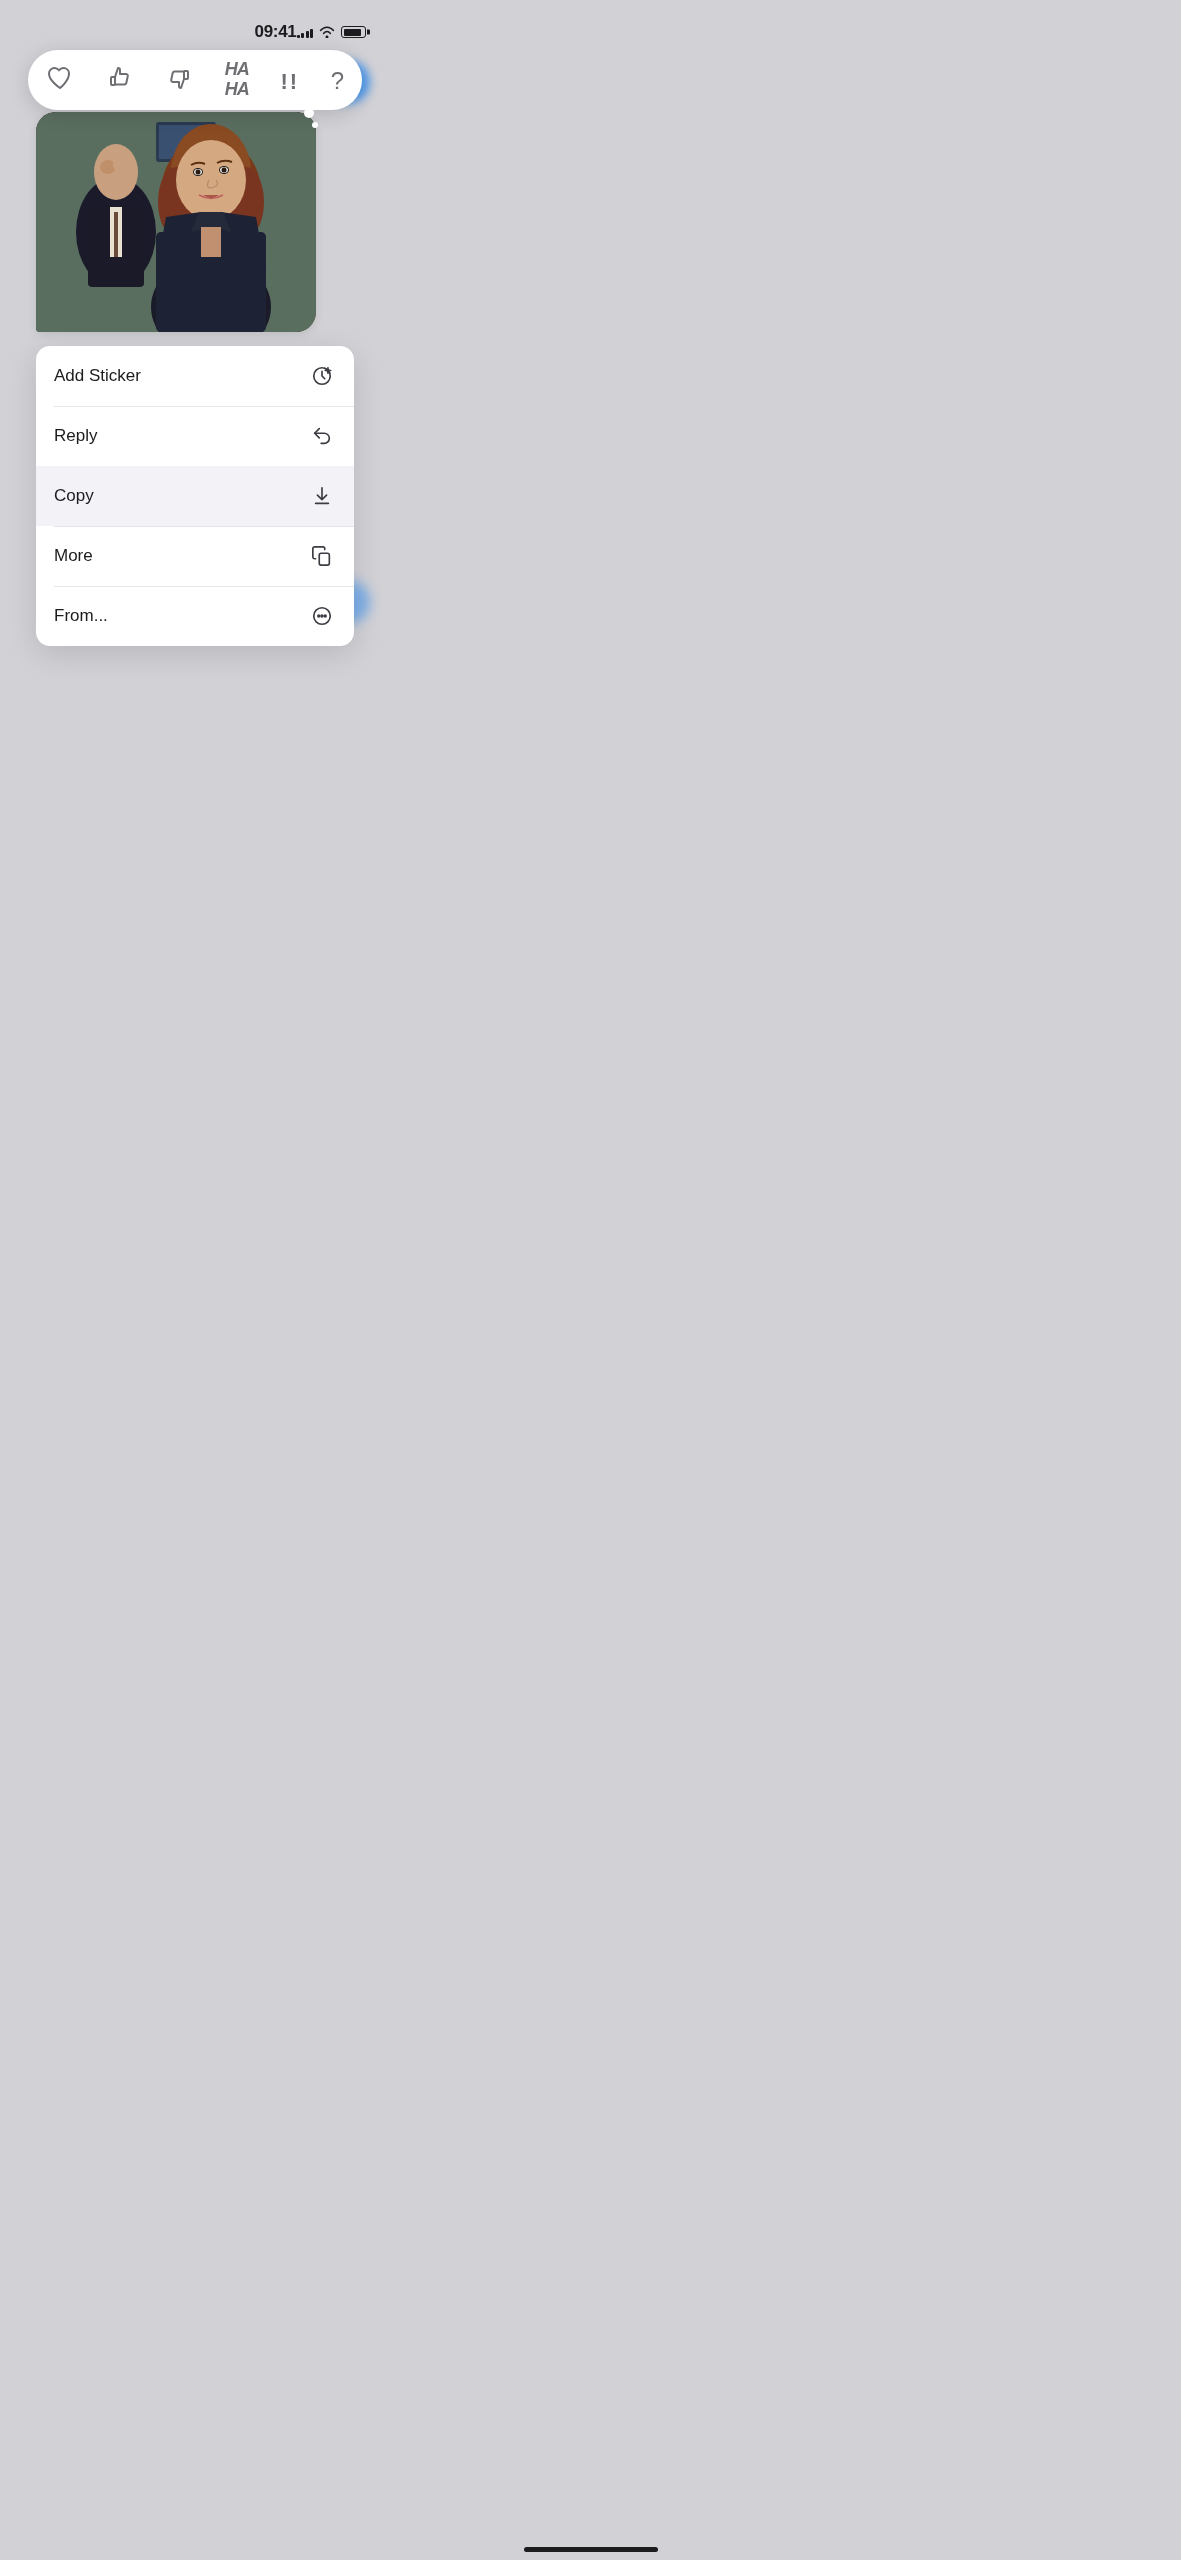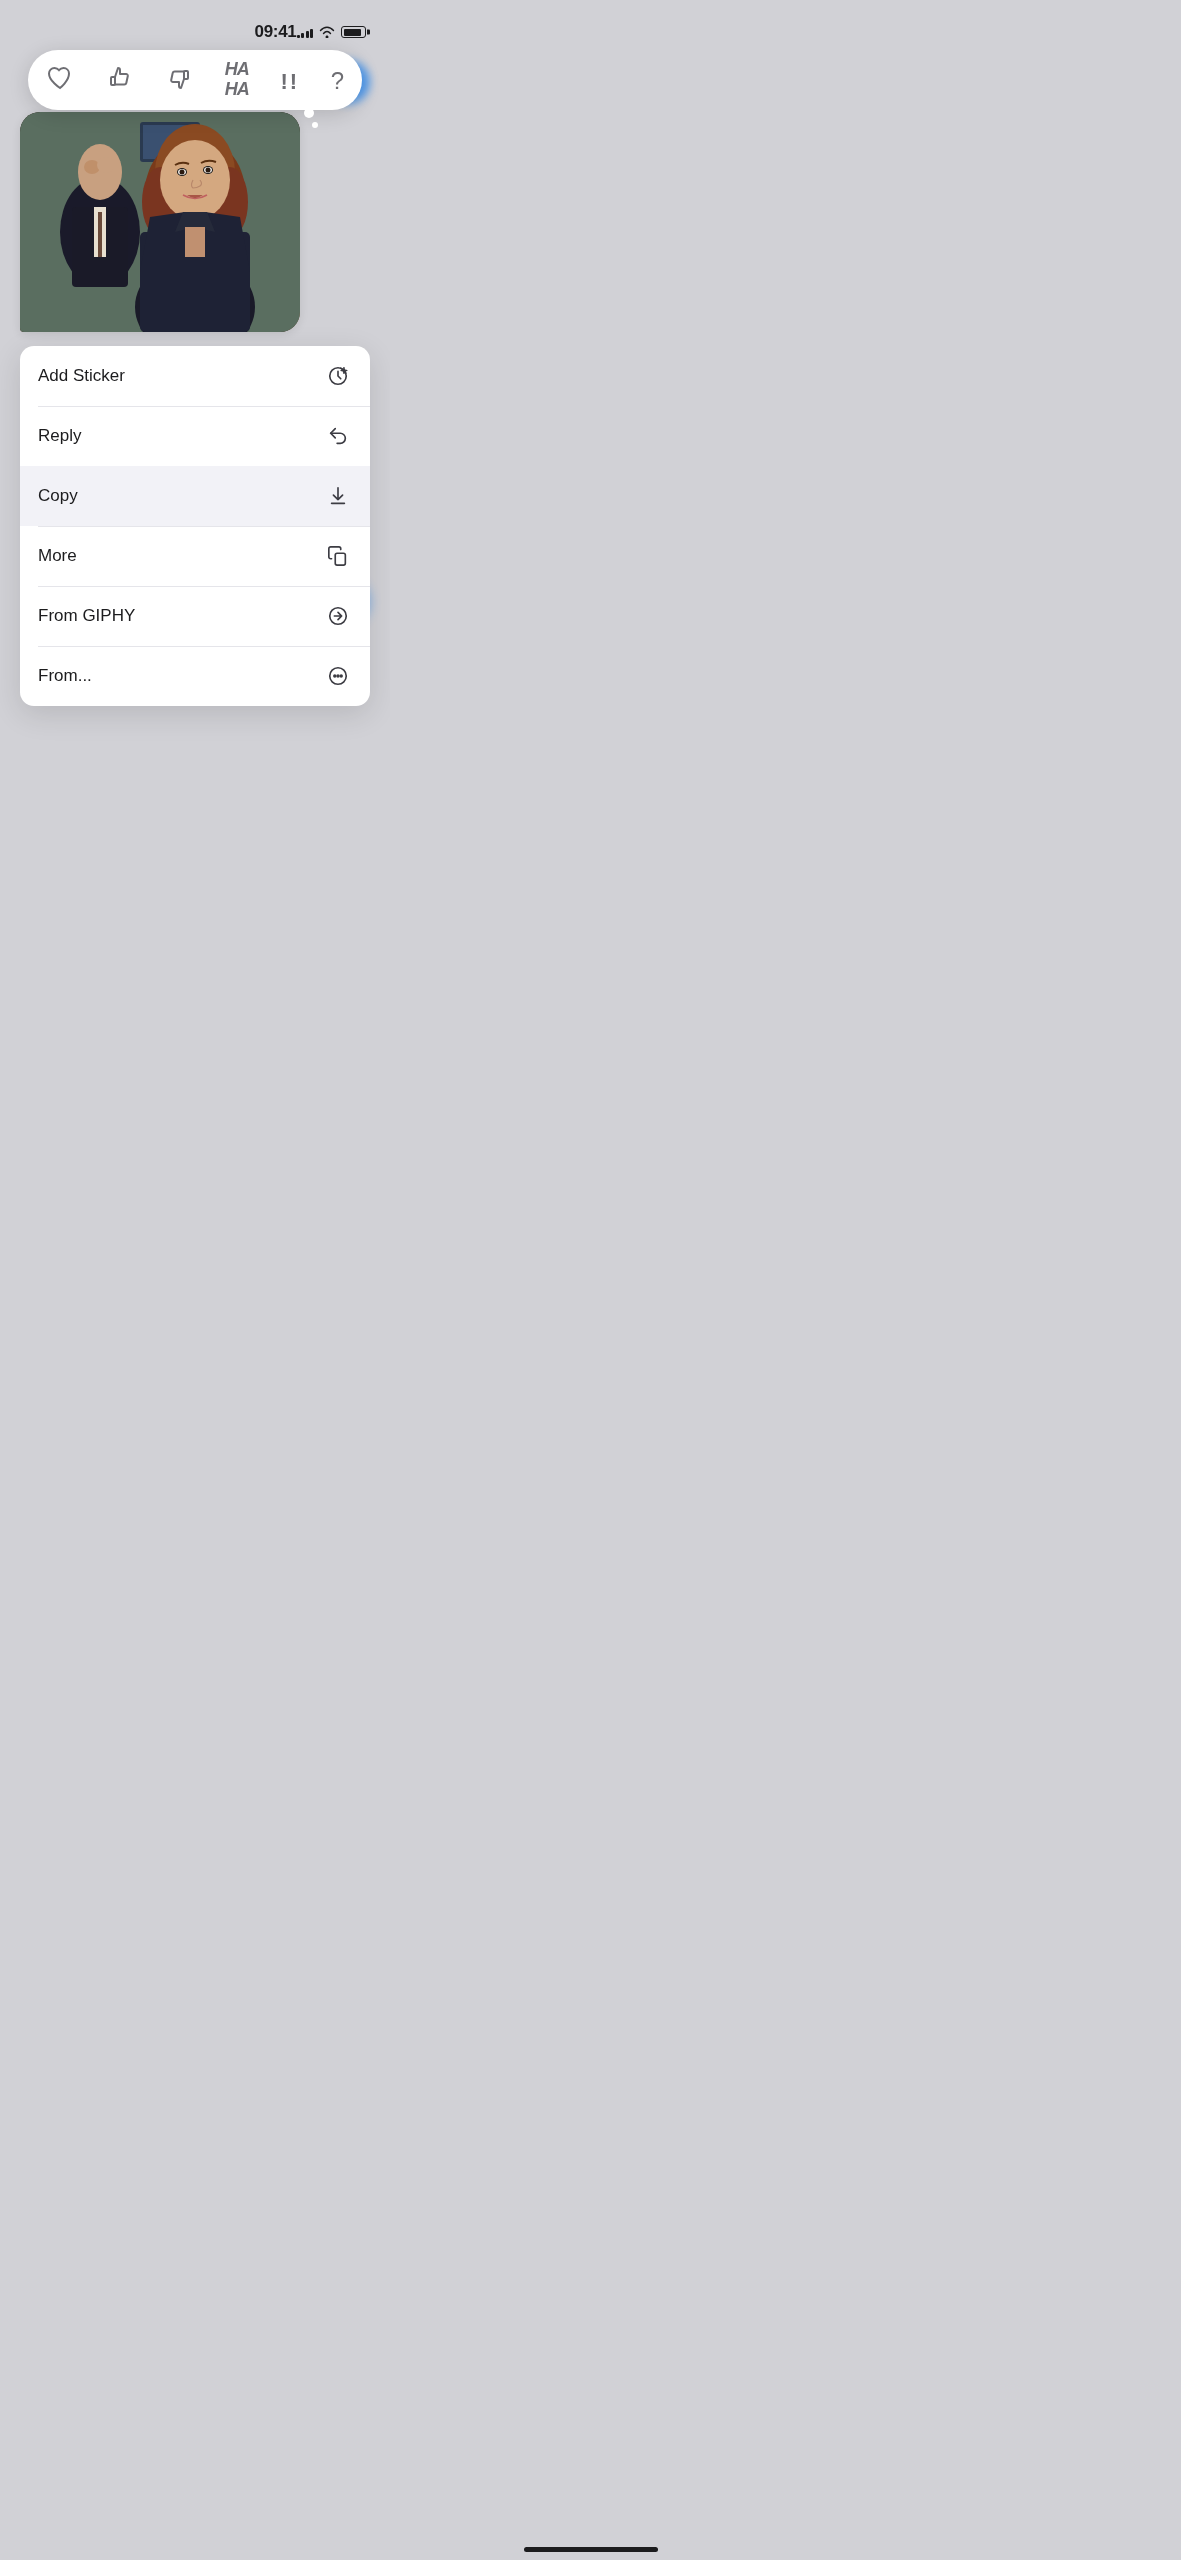--- a/index.html
+++ b/index.html
@@ -75,21 +75,21 @@
     .battery-fill {
       width: 85%;
       height: 100%;
       background: #1c1c1e;
       border-radius: 1px;
     }
 
     
     .content {
       position: relative;
-      padding: 10px 0;
+      padding: 10px 16px;
     }
 
     
     .reaction-bar {
       position: absolute;
       top: 0;
       left: 28px;
       right: 28px;
       background: white;
       border-radius: 40px;
@@ -451,29 +451,20 @@
     <div class="menu-item">
       <span class="menu-label">More</span>
       <div class="menu-icon">
         <svg class="icon-svg" viewBox="0 0 24 24">
           <rect x="9" y="9" width="11" height="13" rx="2"></rect>
           <path d="M5 15H4a2 2 0 0 1-2-2V4a2 2 0 0 1 2-2h9a2 2 0 0 1 2 2v1"></path>
         </svg>
       </div>
     </div>
 
-    <div class="menu-item">
-      <span class="menu-label">From GIPHY</span>
-      <div class="menu-icon">
-        <svg class="icon-svg" viewBox="0 0 24 24">
-          <circle cx="12" cy="12" r="9"></circle>
-          <path d="M8 12h8M12 8l4 4-4 4"></path>
-        </svg>
-      </div>
-    </div>
 
     <div class="menu-item">
       <span class="menu-label">From...</span>
       <div class="menu-icon">
         <svg class="icon-svg" viewBox="0 0 24 24">
           <circle cx="12" cy="12" r="9"></circle>
           <circle cx="8.5" cy="12" r="1" fill="#3c3c43"></circle>
           <circle cx="12" cy="12" r="1" fill="#3c3c43"></circle>
           <circle cx="15.5" cy="12" r="1" fill="#3c3c43"></circle>
         </svg>

